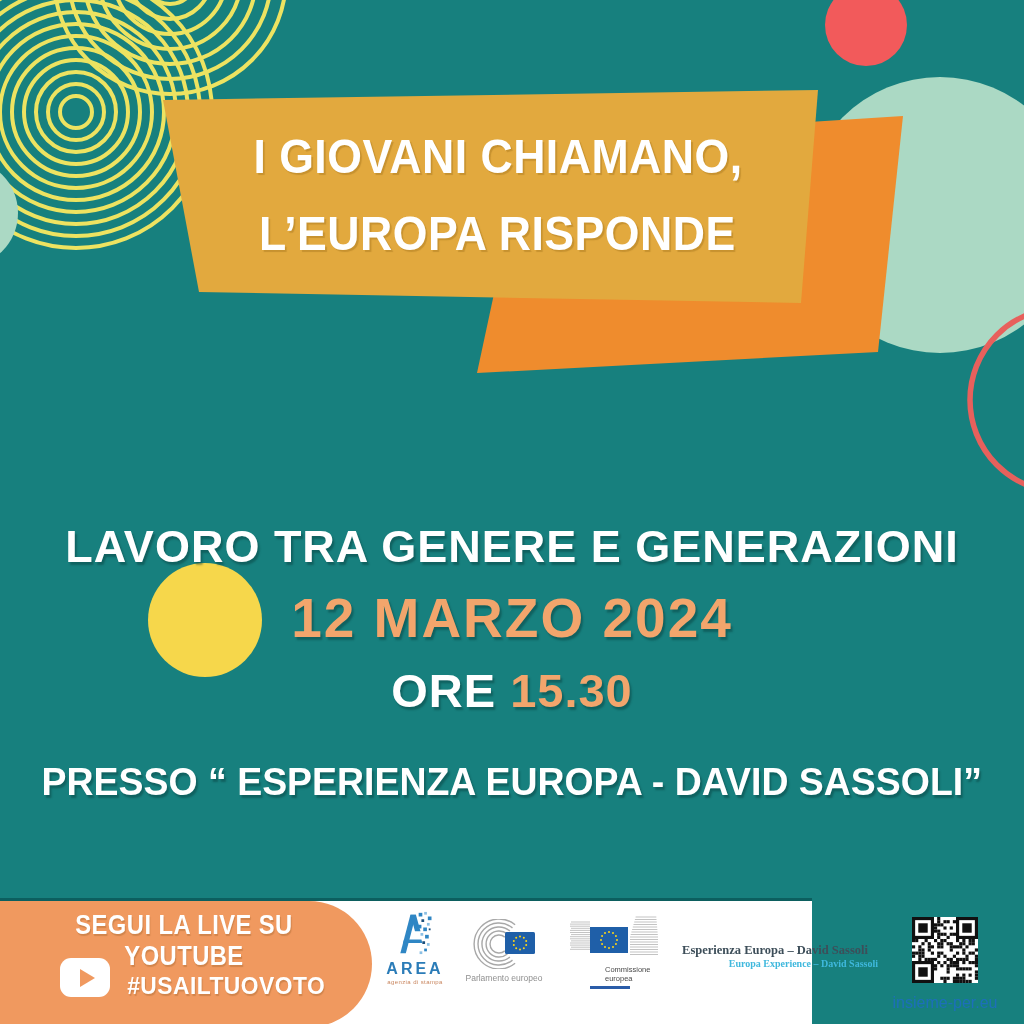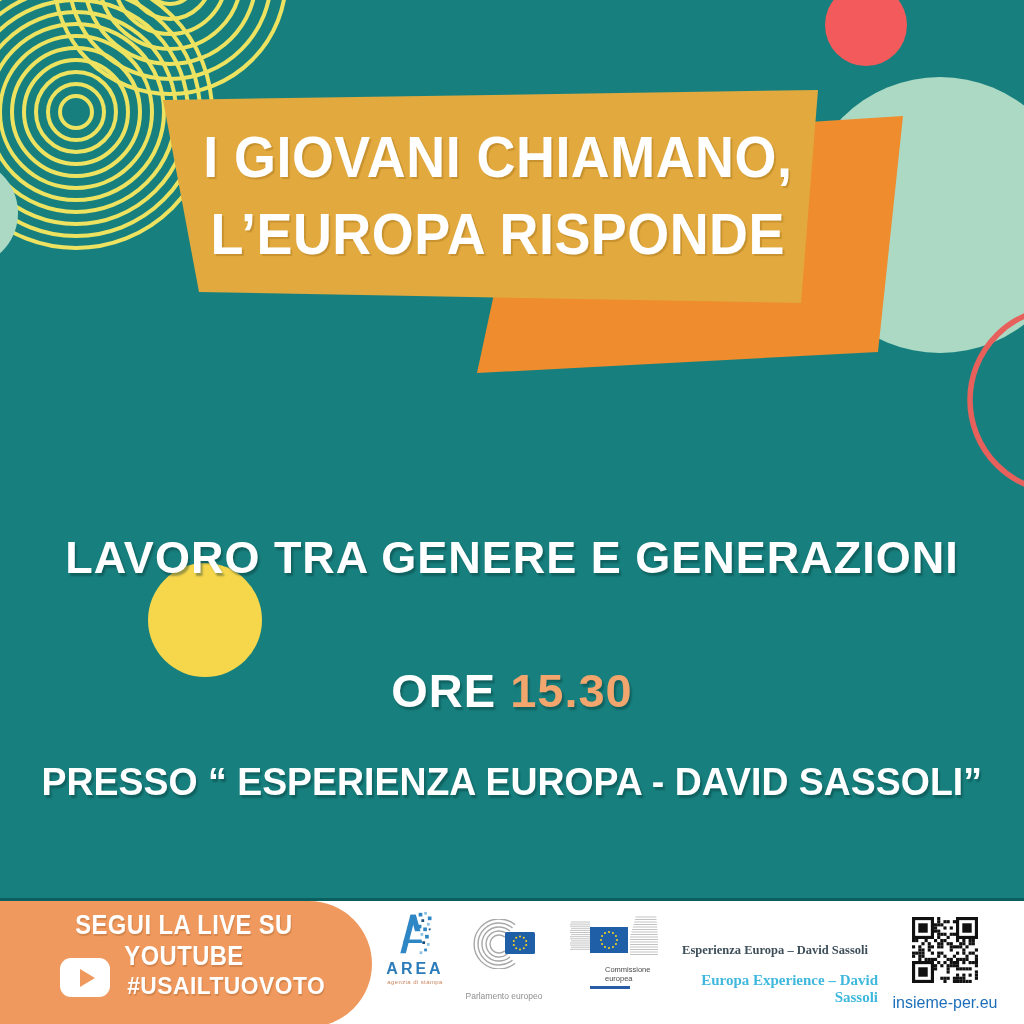--- a/index.html
+++ b/index.html
@@ -16,32 +16,32 @@
   }
   .abs{position:absolute;}
   .decor-svg{position:absolute; left:0; top:0; width:1024px; height:1024px;}
   .ctr{left:0; width:1024px; text-align:center;}
   .white{color:var(--c-white,#fff);}
   .sh{text-shadow:2px 3px 2px rgba(6,48,47,.38);}
   .cond{display:inline-block; transform:scaleX(.93); transform-origin:center;}
 
   .banner-text{
     left:175px; top:118px; width:645px; text-align:center;
-    font-weight:bold; font-size:58px; line-height:77px; color:#fff; letter-spacing:.5px;
+    font-weight:bold; font-size:48px; line-height:77px; color:#fff; letter-spacing:.5px;
     text-shadow:2px 2px 1px rgba(130,85,12,.28);
   }
   .title{top:426px; font-weight:bold; font-size:52px; letter-spacing:4px;}
-  .subtitle{top:532px; font-weight:bold; font-size:45px; letter-spacing:1px;}
+  .subtitle{top:521px; font-weight:bold; font-size:45px; letter-spacing:1px;}
   .date-line{top:586px; font-weight:bold; font-size:55px; letter-spacing:2px; color:var(--c-date_orange,#f2a56c);}
   .time-line{top:663px; font-weight:bold; font-size:47px; letter-spacing:1px;}
   .time-line .t-val{color:var(--c-date_orange,#f2a56c);}
   .venue{top:760px; font-weight:bold; font-size:39px;}
 
   .footer{
-    position:absolute; left:0; top:898px; width:1024px; height:126px;
+    position:absolute; left:0; top:898px; width:812px; height:126px;
     background:#fff; border-top:3px solid #0c5f5f; box-sizing:border-box;
   }
   .pill{
     position:absolute; left:0; top:0; width:372px; height:126px;
     background:var(--c-footer_pill,#f0995f); border-radius:0 64px 64px 0;
   }
   .pill-cta{
     position:absolute; left:6px; top:9px; width:356px; text-align:center;
     color:#fff; font-weight:bold; font-size:27px; letter-spacing:.5px;
     text-shadow:1px 2px 1px rgba(120,70,20,.25);
@@ -58,29 +58,29 @@
     color:#fff; font-weight:bold; font-size:24px; letter-spacing:.5px;
     text-shadow:1px 2px 1px rgba(120,70,20,.25);
   }
   .hashtag .cond{transform:scaleX(.95);}
 
   .logo-block{position:absolute; text-align:center;}
   .area-block{left:383px; top:10px; width:64px;}
   .area-name{color:#2b7cb8; font-weight:bold; font-size:16px; letter-spacing:3px; margin-top:1px;}
   .area-tag{color:#c8845c; font-size:6px; letter-spacing:.4px; margin-top:1px;}
   .ep-block{left:454px; top:18px; width:100px;}
-  .ep-caption{color:#8f8f8f; font-size:8.5px; margin-top:18px;}
+  .ep-caption{color:#8f8f8f; font-size:8.5px; margin-top:0;}
   .ec-block{left:568px; top:14px; width:104px; text-align:left;}
   .ec-captions{margin-left:37px; color:#4a4a4a; font-size:7.5px; line-height:8.5px; margin-top:1px;}
   .ec-bar{margin-left:22px; width:40px; height:3px; background:#2a5ca8; margin-top:3px;}
 
   .esperienza{position:absolute; left:666px; top:42px; width:214px; text-align:right;
     font-family:"Liberation Serif", serif; font-weight:bold;}
   .esp1{color:#3d4e59; font-size:12.5px; padding-right:12px;}
-  .esp2{color:var(--c-light_blue,#3fb8dd); font-size:15px; padding-right:2px; margin-top:14px;}
+  .esp2{color:var(--c-light_blue,#3fb8dd); font-size:10px; padding-right:2px; margin-top:0;}
 
   .qr-block{position:absolute; left:880px; top:16px; width:130px; text-align:center;}
   .qr-svg{display:block; margin:0 auto;}
   .website{color:var(--c-link_blue,#1d6fba); font-size:16px; margin-top:11px;}
 </style>
 </head>
 <body>
 
 <div class="stage">
 
@@ -113,20 +113,21 @@
     <circle cx="1062" cy="400" r="92" fill="none" stroke="#e7605c" stroke-width="5.5"></circle>
     <circle cx="205" cy="620" r="57" fill="#f6d74b"></circle>
   </svg>
 
   <div class="abs banner-text">
     <div><span class="cond">I GIOVANI CHIAMANO,</span></div>
     <div><span class="cond">L’EUROPA RISPONDE</span></div>
   </div>
 
   <div class="abs ctr subtitle white sh">LAVORO TRA GENERE E GENERAZIONI</div>
+  <div class="abs ctr date-line sh">12 MARZO 2024</div>
   <div class="abs ctr time-line sh">
     <span class="white">ORE</span>
     <span> </span>
     <span class="t-val">15.30</span>
   </div>
   <div class="abs ctr venue white sh">
     <span class="cond" style="transform:scaleX(.96)">PRESSO “ ESPERIENZA EUROPA - DAVID SASSOLI”</span>
   </div>
 
   <div class="footer">

